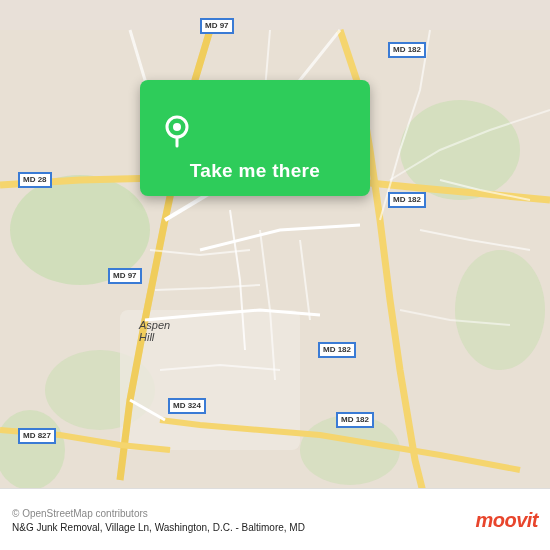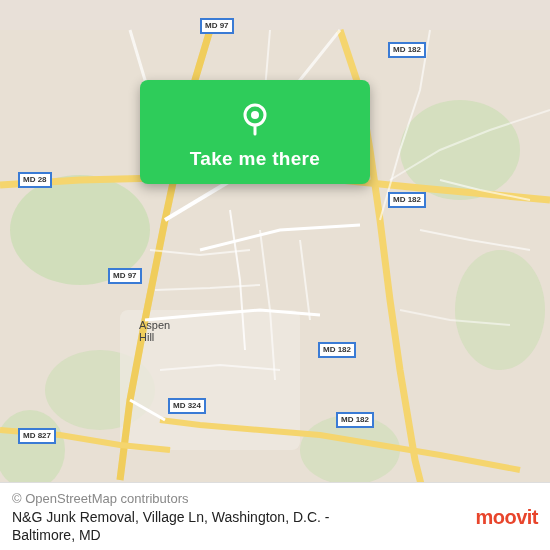--- a/index.html
+++ b/index.html
@@ -30,22 +30,21 @@
     
     .location-card {
       position: absolute;
       top: 80px;
       left: 140px;
       width: 230px;
       background-color: #2ecc5a;
       border-radius: 8px;
       display: flex;
       flex-direction: column;
-      align-items: center;
-      padding: 16px 16px 14px;
+      padding: 28px 16px 14px;
       box-shadow: 0 4px 12px rgba(0,0,0,0.3);
     }
 
     .location-pin {
       width: 42px;
       height: 42px;
       margin-bottom: 10px;
     }
 
     .take-me-there-btn {
@@ -73,56 +72,58 @@
       min-height: 62px;
     }
 
     .bottom-left {
       display: flex;
       flex-direction: column;
       gap: 2px;
     }
 
     .osm-credit {
-      font-size: 13px;
+      font-size: 10px;
       color: #888;
     }
 
     .location-title {
-      font-size: 14px;
+      font-size: 10px;
       color: #222;
       font-weight: 400;
       max-width: 380px;
       line-height: 1.3;
     }
 
     
     .moovit-logo {
       display: flex;
       align-items: center;
       gap: 2px;
       flex-shrink: 0;
     }
 
     .moovit-text {
       font-size: 20px;
       font-weight: 700;
       color: #e8452c;
+      font-style: italic;
       letter-spacing: -0.5px;
     }
 
     
     .road-label {
       position: absolute;
       font-size: 9px;
       color: #555;
       background: rgba(255,255,255,0.6);
       padding: 1px 3px;
       border-radius: 2px;
       white-space: nowrap;
+      font-style: italic;
     }
 
     
     .md-badge {
       position: absolute;
       background: white;
       border: 2px solid #3a7bd5;
       border-radius: 0;
       font-size: 8px;
       font-weight: bold;

